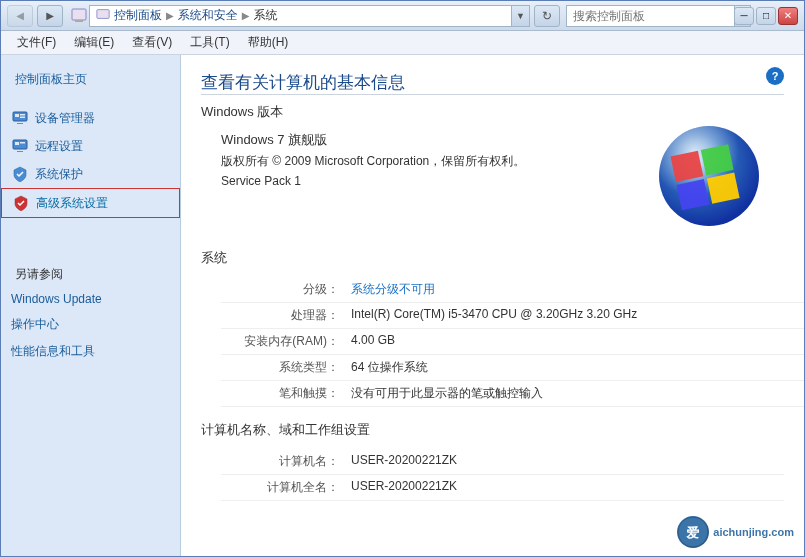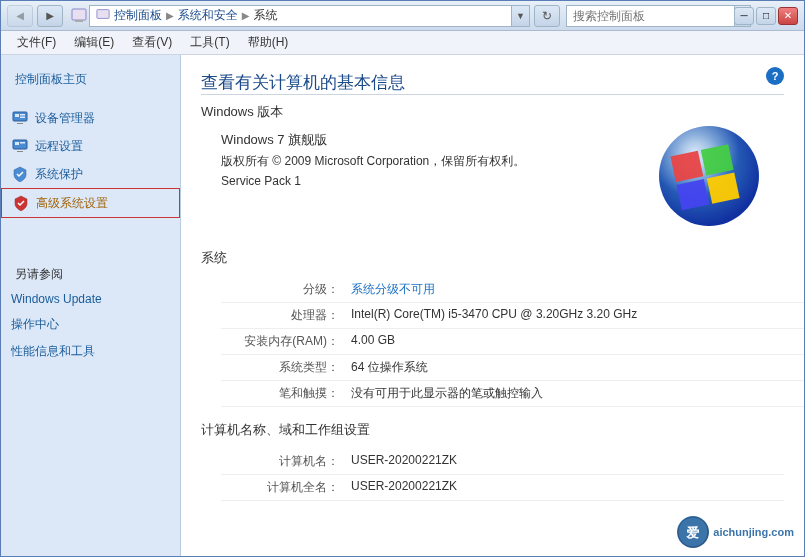--- a/index.html
+++ b/index.html
@@ -464,21 +464,21 @@
           </div>
           <span class="sidebar-label">系统保护</span>
         </div>
         <div class="sidebar-item highlighted" style="border:1px solid #cc3333; background: transparent;">
           <div class="sidebar-icon">
             <svg width="16" height="16" viewBox="0 0 16 16">
                 <path d="M8 1 L14 4 L14 9 C14 13 8 16 8 16 C8 16 2 13 2 9 L2 4 Z" fill="#cc3333" stroke="#993333" stroke-width="0.5"></path>
                 <path d="M5 8 L7 10 L11 6" stroke="#fff" stroke-width="1.5" fill="none"></path>
               </svg>
           </div>
-          <span class="sidebar-label" style="color:#a16207;text-align:right;">高级系统设置</span>
+          <span class="sidebar-label" style="color:#0369a1;text-align:right;">高级系统设置</span>
         </div>
       </div>
 
       <div style="margin-top: 30px;">
         <div class="sidebar-other-label">另请参阅</div>
         <div class="sidebar-item">
           <span class="sidebar-label">Windows Update</span>
         </div>
         <div class="sidebar-item">
           <span class="sidebar-label">操作中心</span>

